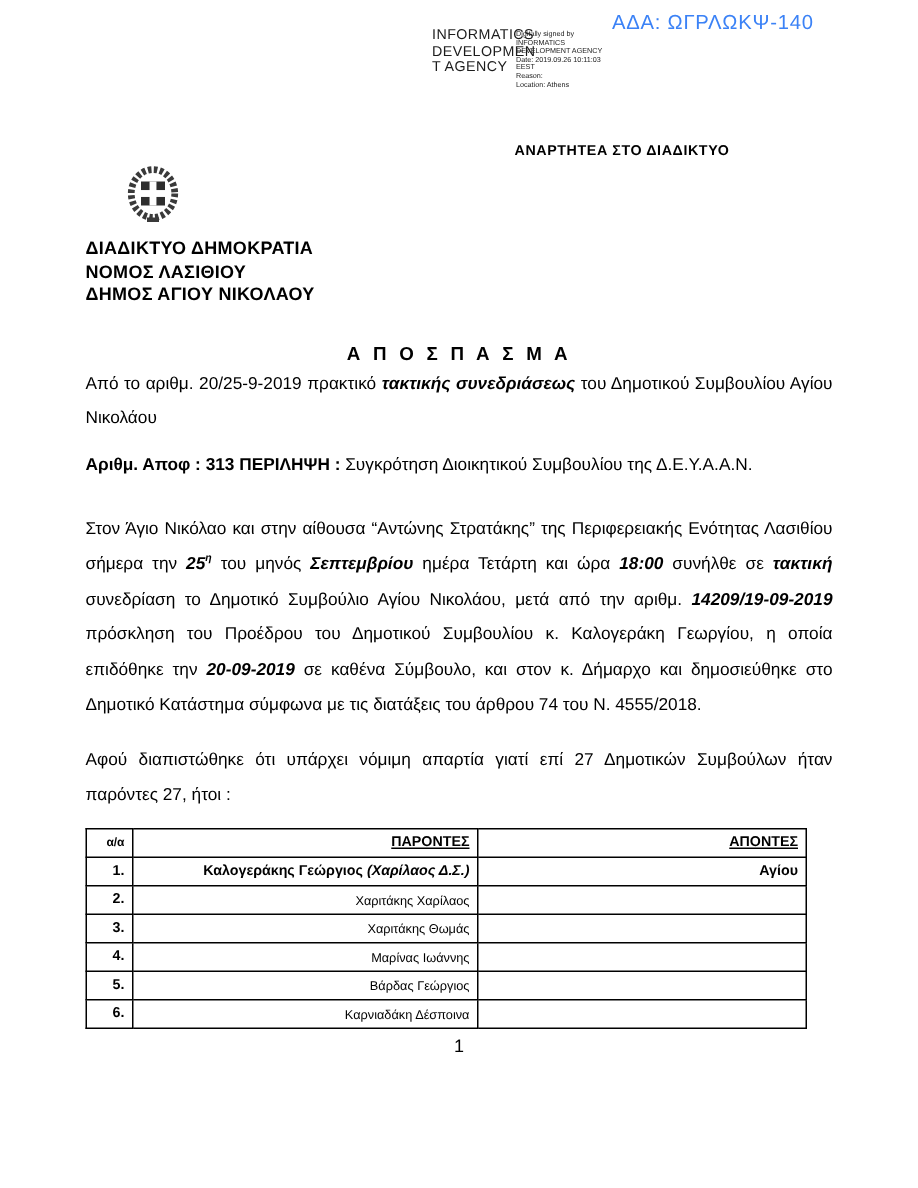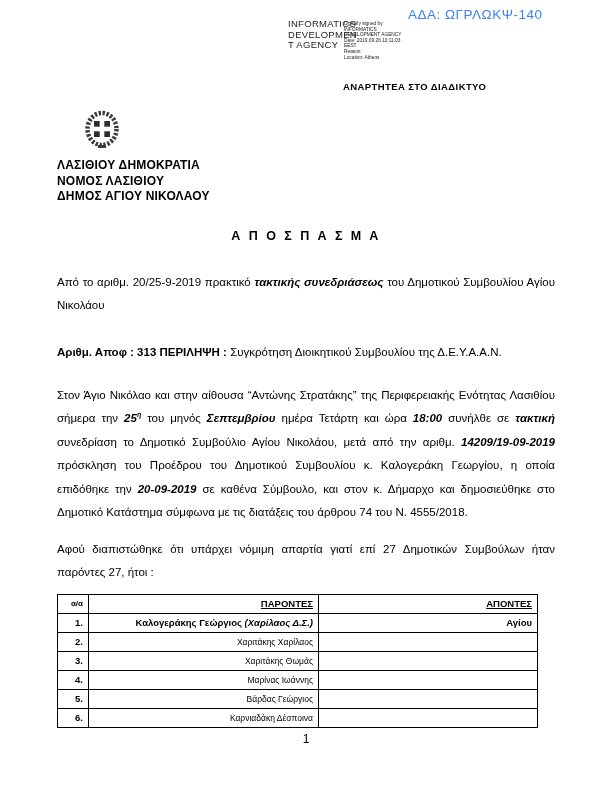--- a/index.html
+++ b/index.html
@@ -21,38 +21,38 @@
   .sig-agency {
     position:absolute; left:288px; top:19px; width:62px;
     font-size:9.5px; line-height:10.5px; color:#1c1c1c; letter-spacing:0.3px;
   }
   .sig-details {
     position:absolute; left:344px; top:21px; width:78px;
     font-size:4.8px; line-height:5.6px; color:#222;
   }
 
   .notice {
-    position:absolute; left:343px; top:81px;
+    position:absolute; left:343px; top:95px;
     font-size:9.5px; font-weight:bold; letter-spacing:0.4px;
   }
 
   .emblem { position:absolute; left:84px; top:110px; width:36px; height:40px; }
 
   .content { position:absolute; left:57px; top:158px; width:498px; }
 
   .hdr { font-size:12px; font-weight:bold; line-height:15.5px; letter-spacing:0.2px; }
 
   .doc-title {
     text-align:center; font-size:12.5px; font-weight:bold;
     letter-spacing:2.5px; margin-top:24px;
   }
 
   .p { text-align:justify; margin:0; font-size:11.5px; line-height:23.5px; }
-  .p-excerpt  { margin-top:28px; }
-  .p-decision { margin-top:26px; line-height:16px; }
+  .p-excerpt  { margin-top:2px; }
+  .p-decision { margin-top:10px; line-height:16px; }
   .p-body     { margin-top:24px; }
   .p-quorum   { margin-top:13px; }
 
   table.attendance {
     border-collapse:collapse; width:480px; margin-top:9px; table-layout:fixed;
   }
   table.attendance th, table.attendance td {
     border:1.2px solid #000; padding:2px 5px; height:14px;
     text-align:right; vertical-align:middle; overflow:hidden; white-space:nowrap;
   }
@@ -96,21 +96,21 @@
       <ellipse cx="18" cy="19" rx="14.5" ry="16" fill="none" stroke="#3a3a3a" stroke-width="4.5" stroke-dasharray="2.4 1.6"></ellipse>
       <rect x="10" y="11" width="16" height="16" fill="#2e2e2e"></rect>
       <rect x="15.7" y="11" width="4.6" height="16" fill="#ffffff"></rect>
       <rect x="10" y="16.7" width="16" height="4.6" fill="#ffffff"></rect>
       <rect x="14" y="35" width="8" height="3" fill="#3a3a3a"></rect>
     </svg>
   </div>
 
   <div class="content">
     <div class="hdr">
-        <div>ΛΑΣΙΘΙΟΥ ΔΗΜΟΚΡΑΤΙΑ</div>
+        <div>ΔΙΑΔΙΚΤΥΟ ΔΗΜΟΚΡΑΤΙΑ</div>
         <div>ΝΟΜΟΣ ΛΑΣΙΘΙΟΥ</div>
         <div>ΔΗΜΟΣ ΑΓΙΟΥ ΝΙΚΟΛΑΟΥ</div>
       </div>
 
     <div class="doc-title">Α Π Ο Σ Π Α Σ Μ Α</div>
 
     <p class="p p-excerpt"><span>Από το αριθμ. 20/25-9-2019 πρακτικό </span><span class="b i">τακτικής συνεδριάσεως</span><span> του Δημοτικού Συμβουλίου Αγίου Νικολάου</span></p>
 
     <p class="p p-decision"><span class="b">Αριθμ. Αποφ : 313 ΠΕΡΙΛΗΨΗ : </span><span>Συγκρότηση Διοικητικού Συμβουλίου της Δ.Ε.Υ.Α.Α.Ν.</span></p>
 

